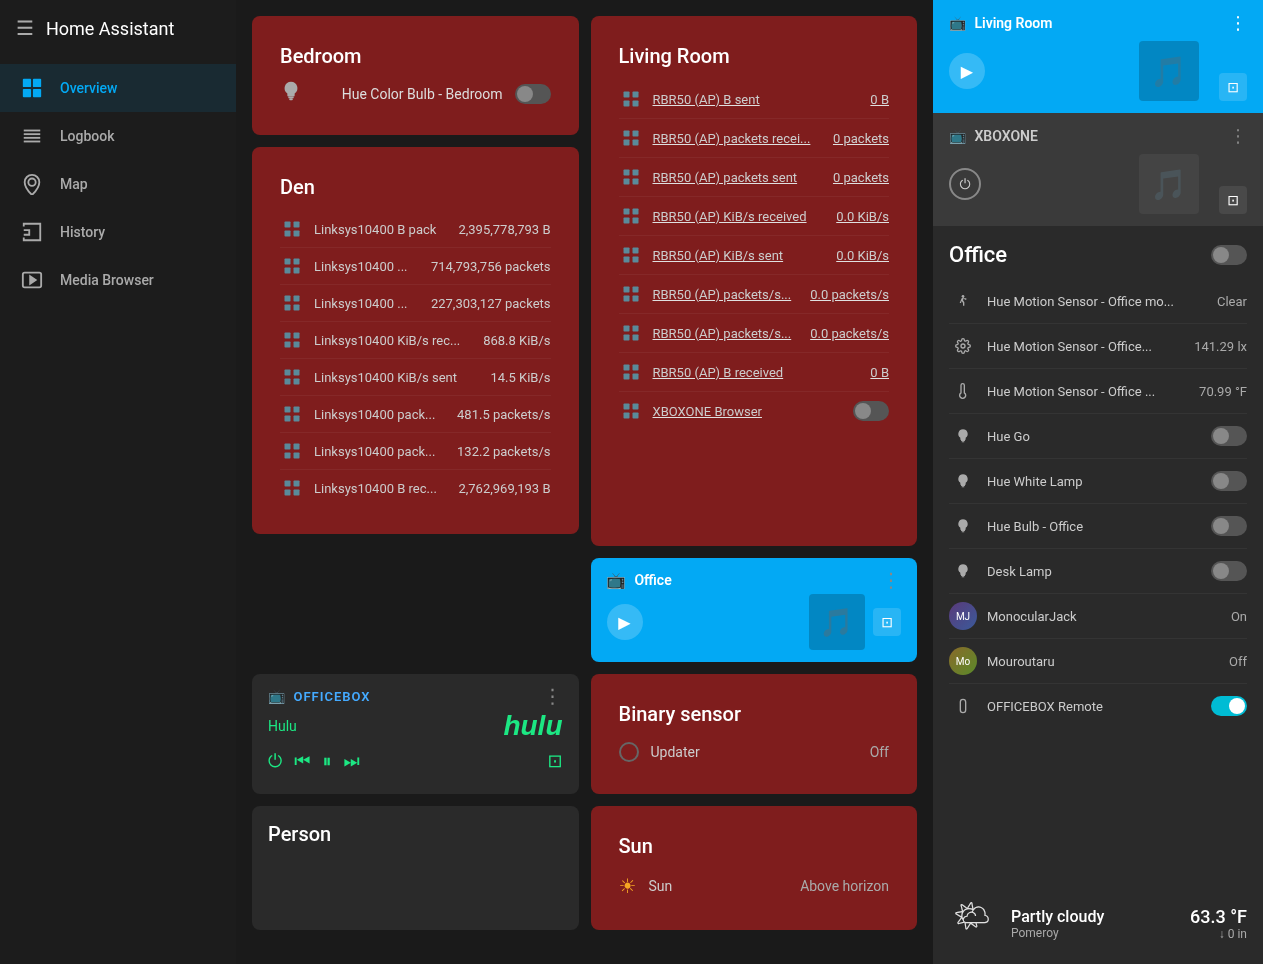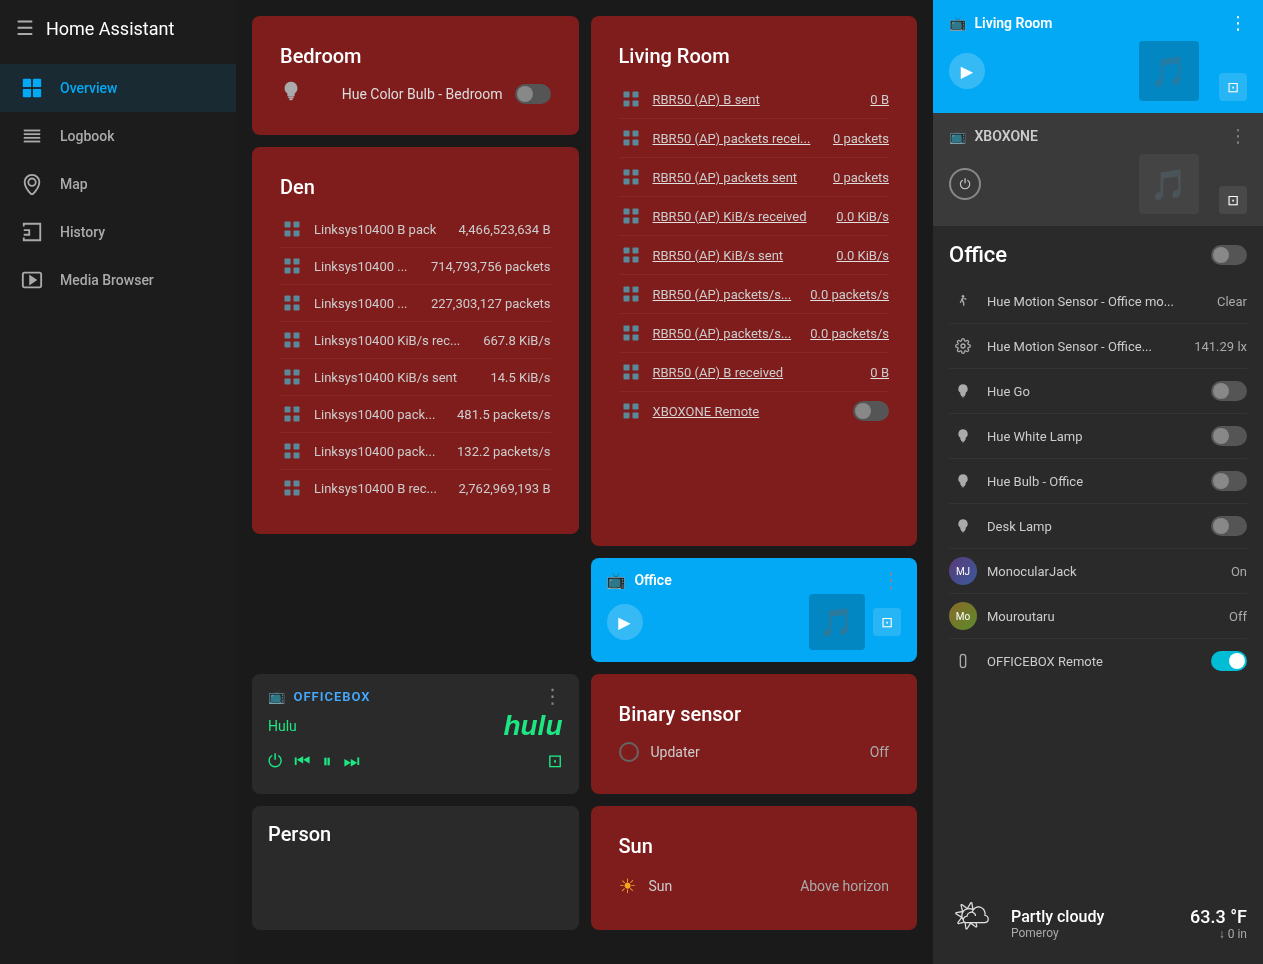--- a/index.html
+++ b/index.html
@@ -768,40 +768,40 @@
       </div>
         <div class="lr-row">
         <div class="network-icon">
           <svg width="18" height="18" viewBox="0 0 24 24" fill="none">
               <rect x="2" y="2" width="8" height="8" rx="1" fill="#5a8a9a"></rect>
               <rect x="14" y="2" width="8" height="8" rx="1" fill="#5a8a9a"></rect>
               <rect x="2" y="14" width="8" height="8" rx="1" fill="#5a8a9a"></rect>
               <rect x="14" y="14" width="8" height="8" rx="1" fill="#5a8a9a"></rect>
             </svg>
         </div>
-        <span class="lr-name">XBOXONE Remote</span>
+        <span class="lr-name">XBOXONE Browser</span>
         <div class="toggle"></div>
       </div>
       </div>
   </div>
 
   <div class="card den-card">
     <div class="card-title">Den</div>
     <div id="den-rows">
         <div class="den-row">
       <div class="network-icon">
         <svg width="18" height="18" viewBox="0 0 24 24" fill="none">
           <rect x="2" y="2" width="8" height="8" rx="1" fill="#5a8a9a"></rect>
           <rect x="14" y="2" width="8" height="8" rx="1" fill="#5a8a9a"></rect>
           <rect x="2" y="14" width="8" height="8" rx="1" fill="#5a8a9a"></rect>
           <rect x="14" y="14" width="8" height="8" rx="1" fill="#5a8a9a"></rect>
         </svg>
       </div>
       <span class="network-name">Linksys10400 B pack</span>
-      <span class="network-value">4,466,523,634 B</span>
+      <span class="network-value">2,395,778,793 B</span>
     </div>
         <div class="den-row">
       <div class="network-icon">
         <svg width="18" height="18" viewBox="0 0 24 24" fill="none">
           <rect x="2" y="2" width="8" height="8" rx="1" fill="#5a8a9a"></rect>
           <rect x="14" y="2" width="8" height="8" rx="1" fill="#5a8a9a"></rect>
           <rect x="2" y="14" width="8" height="8" rx="1" fill="#5a8a9a"></rect>
           <rect x="14" y="14" width="8" height="8" rx="1" fill="#5a8a9a"></rect>
         </svg>
       </div>
@@ -823,21 +823,21 @@
         <div class="den-row">
       <div class="network-icon">
         <svg width="18" height="18" viewBox="0 0 24 24" fill="none">
           <rect x="2" y="2" width="8" height="8" rx="1" fill="#5a8a9a"></rect>
           <rect x="14" y="2" width="8" height="8" rx="1" fill="#5a8a9a"></rect>
           <rect x="2" y="14" width="8" height="8" rx="1" fill="#5a8a9a"></rect>
           <rect x="14" y="14" width="8" height="8" rx="1" fill="#5a8a9a"></rect>
         </svg>
       </div>
       <span class="network-name">Linksys10400 KiB/s rec...</span>
-      <span class="network-value">667.8 KiB/s</span>
+      <span class="network-value">868.8 KiB/s</span>
     </div>
         <div class="den-row">
       <div class="network-icon">
         <svg width="18" height="18" viewBox="0 0 24 24" fill="none">
           <rect x="2" y="2" width="8" height="8" rx="1" fill="#5a8a9a"></rect>
           <rect x="14" y="2" width="8" height="8" rx="1" fill="#5a8a9a"></rect>
           <rect x="2" y="14" width="8" height="8" rx="1" fill="#5a8a9a"></rect>
           <rect x="14" y="14" width="8" height="8" rx="1" fill="#5a8a9a"></rect>
         </svg>
       </div>
@@ -991,59 +991,68 @@
             <svg width="16" height="16" viewBox="0 0 24 24" fill="none" stroke="#aaa" stroke-width="2">
               <circle cx="12" cy="12" r="3"></circle>
               <path d="M19.4 15a1.65 1.65 0 0 0 .33 1.82l.06.06a2 2 0 0 1-2.83 2.83l-.06-.06a1.65 1.65 0 0 0-1.82-.33 1.65 1.65 0 0 0-1 1.51V21a2 2 0 0 1-4 0v-.09A1.65 1.65 0 0 0 9 19.4a1.65 1.65 0 0 0-1.82.33l-.06.06a2 2 0 0 1-2.83-2.83l.06-.06A1.65 1.65 0 0 0 4.68 15a1.65 1.65 0 0 0-1.51-1H3a2 2 0 0 1 0-4h.09A1.65 1.65 0 0 0 4.6 9a1.65 1.65 0 0 0-.33-1.82l-.06-.06a2 2 0 0 1 2.83-2.83l.06.06A1.65 1.65 0 0 0 9 4.68a1.65 1.65 0 0 0 1-1.51V3a2 2 0 0 1 4 0v.09a1.65 1.65 0 0 0 1 1.51 1.65 1.65 0 0 0 1.82-.33l.06-.06a2 2 0 0 1 2.83 2.83l-.06.06A1.65 1.65 0 0 0 19.4 9a1.65 1.65 0 0 0 1.51 1H21a2 2 0 0 1 0 4h-.09a1.65 1.65 0 0 0-1.51 1z"></path>
             </svg>
           </div>
       <span class="office-item-name">Hue Motion Sensor - Office...</span>
       <span class="office-item-value">141.29 lx</span>
     </div>
         <div class="office-row">
       <div class="office-icon">
-            <svg width="16" height="16" viewBox="0 0 24 24" fill="#aaa">
-              <path d="M12 2a7 7 0 0 0-4 12.74V17a1 1 0 0 0 1 1h6a1 1 0 0 0 1-1v-2.26A7 7 0 0 0 12 2z"></path>
-              <rect x="9" y="18" width="6" height="1.5" rx="0.5"></rect>
-              <rect x="10" y="20" width="4" height="1.5" rx="0.5"></rect>
+            <svg width="16" height="16" viewBox="0 0 24 24" fill="none" stroke="#aaa" stroke-width="2">
+              <path d="M14 14.76V3.5a2.5 2.5 0 0 0-5 0v11.26a4.5 4.5 0 1 0 5 0z"></path>
             </svg>
           </div>
-      <span class="office-item-name">Hue Go</span>
-      <div class="toggle "></div>
+      <span class="office-item-name">Hue Motion Sensor - Office ...</span>
+      <span class="office-item-value">70.99 °F</span>
     </div>
         <div class="office-row">
       <div class="office-icon">
             <svg width="16" height="16" viewBox="0 0 24 24" fill="#aaa">
               <path d="M12 2a7 7 0 0 0-4 12.74V17a1 1 0 0 0 1 1h6a1 1 0 0 0 1-1v-2.26A7 7 0 0 0 12 2z"></path>
               <rect x="9" y="18" width="6" height="1.5" rx="0.5"></rect>
               <rect x="10" y="20" width="4" height="1.5" rx="0.5"></rect>
             </svg>
           </div>
-      <span class="office-item-name">Hue White Lamp</span>
+      <span class="office-item-name">Hue Go</span>
       <div class="toggle "></div>
     </div>
         <div class="office-row">
       <div class="office-icon">
             <svg width="16" height="16" viewBox="0 0 24 24" fill="#aaa">
               <path d="M12 2a7 7 0 0 0-4 12.74V17a1 1 0 0 0 1 1h6a1 1 0 0 0 1-1v-2.26A7 7 0 0 0 12 2z"></path>
               <rect x="9" y="18" width="6" height="1.5" rx="0.5"></rect>
               <rect x="10" y="20" width="4" height="1.5" rx="0.5"></rect>
             </svg>
           </div>
-      <span class="office-item-name">Hue Bulb - Office</span>
+      <span class="office-item-name">Hue White Lamp</span>
       <div class="toggle "></div>
     </div>
         <div class="office-row">
       <div class="office-icon">
             <svg width="16" height="16" viewBox="0 0 24 24" fill="#aaa">
               <path d="M12 2a7 7 0 0 0-4 12.74V17a1 1 0 0 0 1 1h6a1 1 0 0 0 1-1v-2.26A7 7 0 0 0 12 2z"></path>
               <rect x="9" y="18" width="6" height="1.5" rx="0.5"></rect>
               <rect x="10" y="20" width="4" height="1.5" rx="0.5"></rect>
             </svg>
           </div>
+      <span class="office-item-name">Hue Bulb - Office</span>
+      <div class="toggle "></div>
+    </div>
+        <div class="office-row">
+      <div class="office-icon">
+            <svg width="16" height="16" viewBox="0 0 24 24" fill="#aaa">
+              <path d="M12 2a7 7 0 0 0-4 12.74V17a1 1 0 0 0 1 1h6a1 1 0 0 0 1-1v-2.26A7 7 0 0 0 12 2z"></path>
+              <rect x="9" y="18" width="6" height="1.5" rx="0.5"></rect>
+              <rect x="10" y="20" width="4" height="1.5" rx="0.5"></rect>
+            </svg>
+          </div>
       <span class="office-item-name">Desk Lamp</span>
       <div class="toggle "></div>
     </div>
         <div class="office-row">
       <div class="avatar-monocular">MJ</div>
       <span class="office-item-name">MonocularJack</span>
       <span class="office-item-value">On</span>
     </div>
         <div class="office-row">
       <div class="avatar-mouroutaru">Mo</div>

